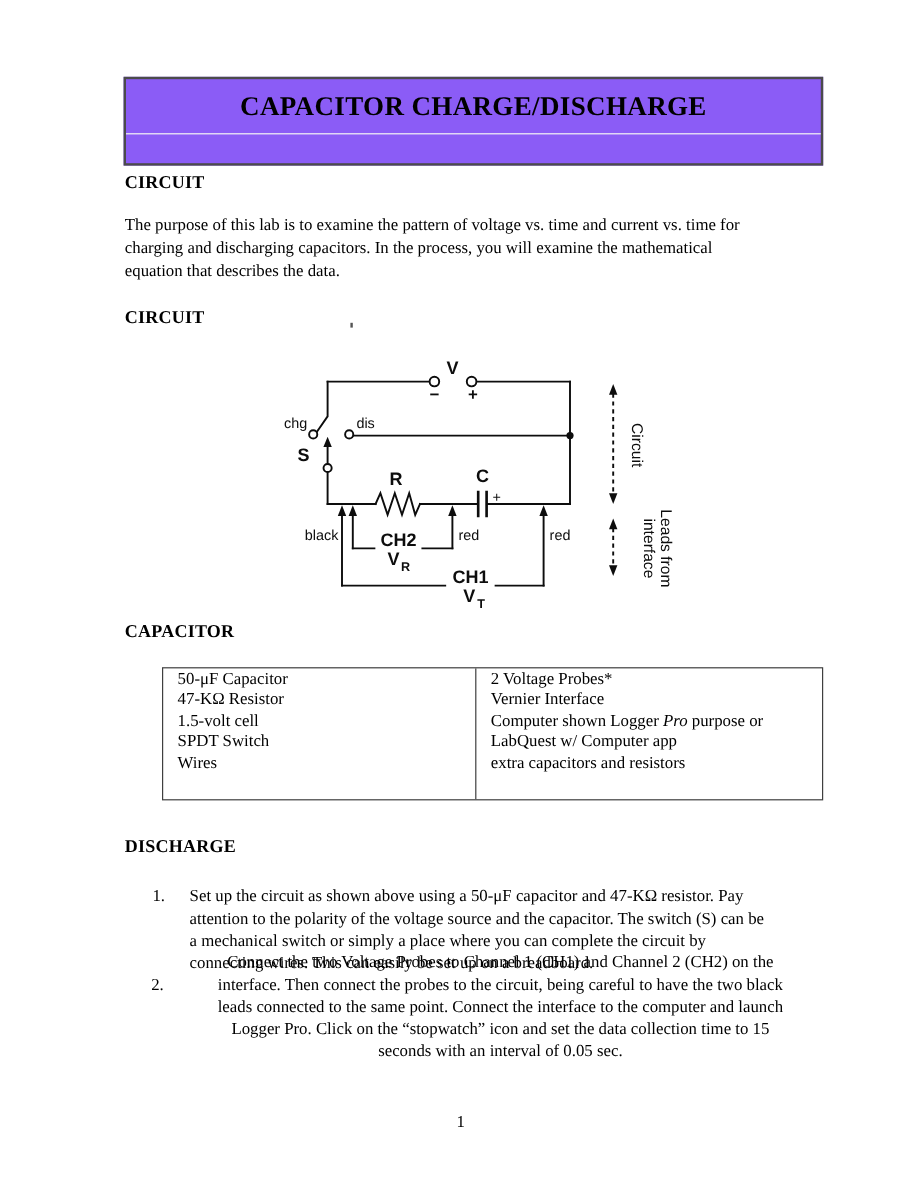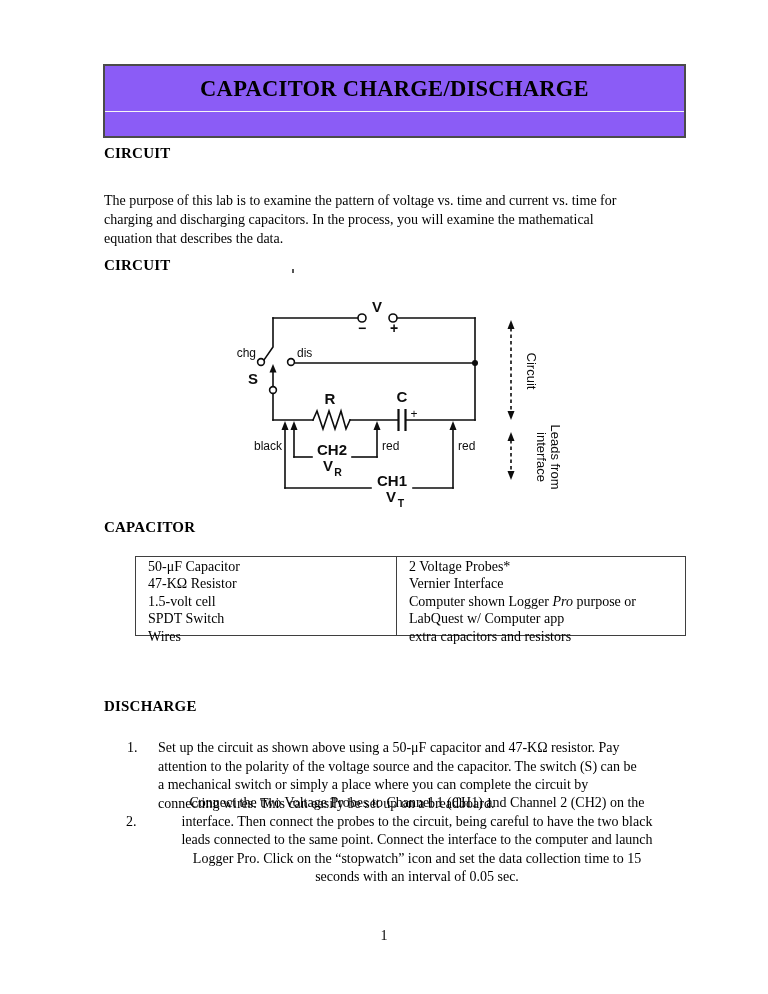--- a/index.html
+++ b/index.html
@@ -15,34 +15,34 @@
   .title-area{
     height:45px;display:flex;align-items:center;justify-content:center;
     font-weight:bold;font-size:22.5px;letter-spacing:0.3px;
   }
   .title-strip{height:11px;border-top:1px solid #f6f6f6;}
   
   .h{
     position:absolute;font-size:15px;font-weight:bold;letter-spacing:0.2px;
   }
   .body-text{
-    position:absolute;font-size:14px;line-height:19px;white-space:pre-line;margin-top:12px;
+    position:absolute;font-size:14px;line-height:19px;white-space:pre-line;
   }
   .list-text{
     position:absolute;font-size:14px;line-height:18.5px;white-space:pre-line;
   }
   .list-num{
     position:absolute;font-size:14px;line-height:18.5px;
   }
   .stray-mark{
     position:absolute;left:292px;top:269px;width:2px;height:4px;background:#555;
   }
   
   .mat-table{
-    position:absolute;left:135px;top:556px;width:551px;height:80px;
+    position:absolute;left:135px;top:556px;width:551px;height:111px;
     box-sizing:border-box;border:1.5px solid #3f3f3f;display:flex;
   }
   .mat-cell{
     box-sizing:border-box;padding:1px 8px 0 12px;
     font-size:14px;line-height:17.4px;white-space:pre-line;
   }
   .mat-cell.left{width:261px;border-right:1.5px solid #3f3f3f;}
   .mat-cell.right{flex:1;}
   .it{font-style:italic;}
   .note{position:absolute;left:147px;top:661px;font-size:14px;}

